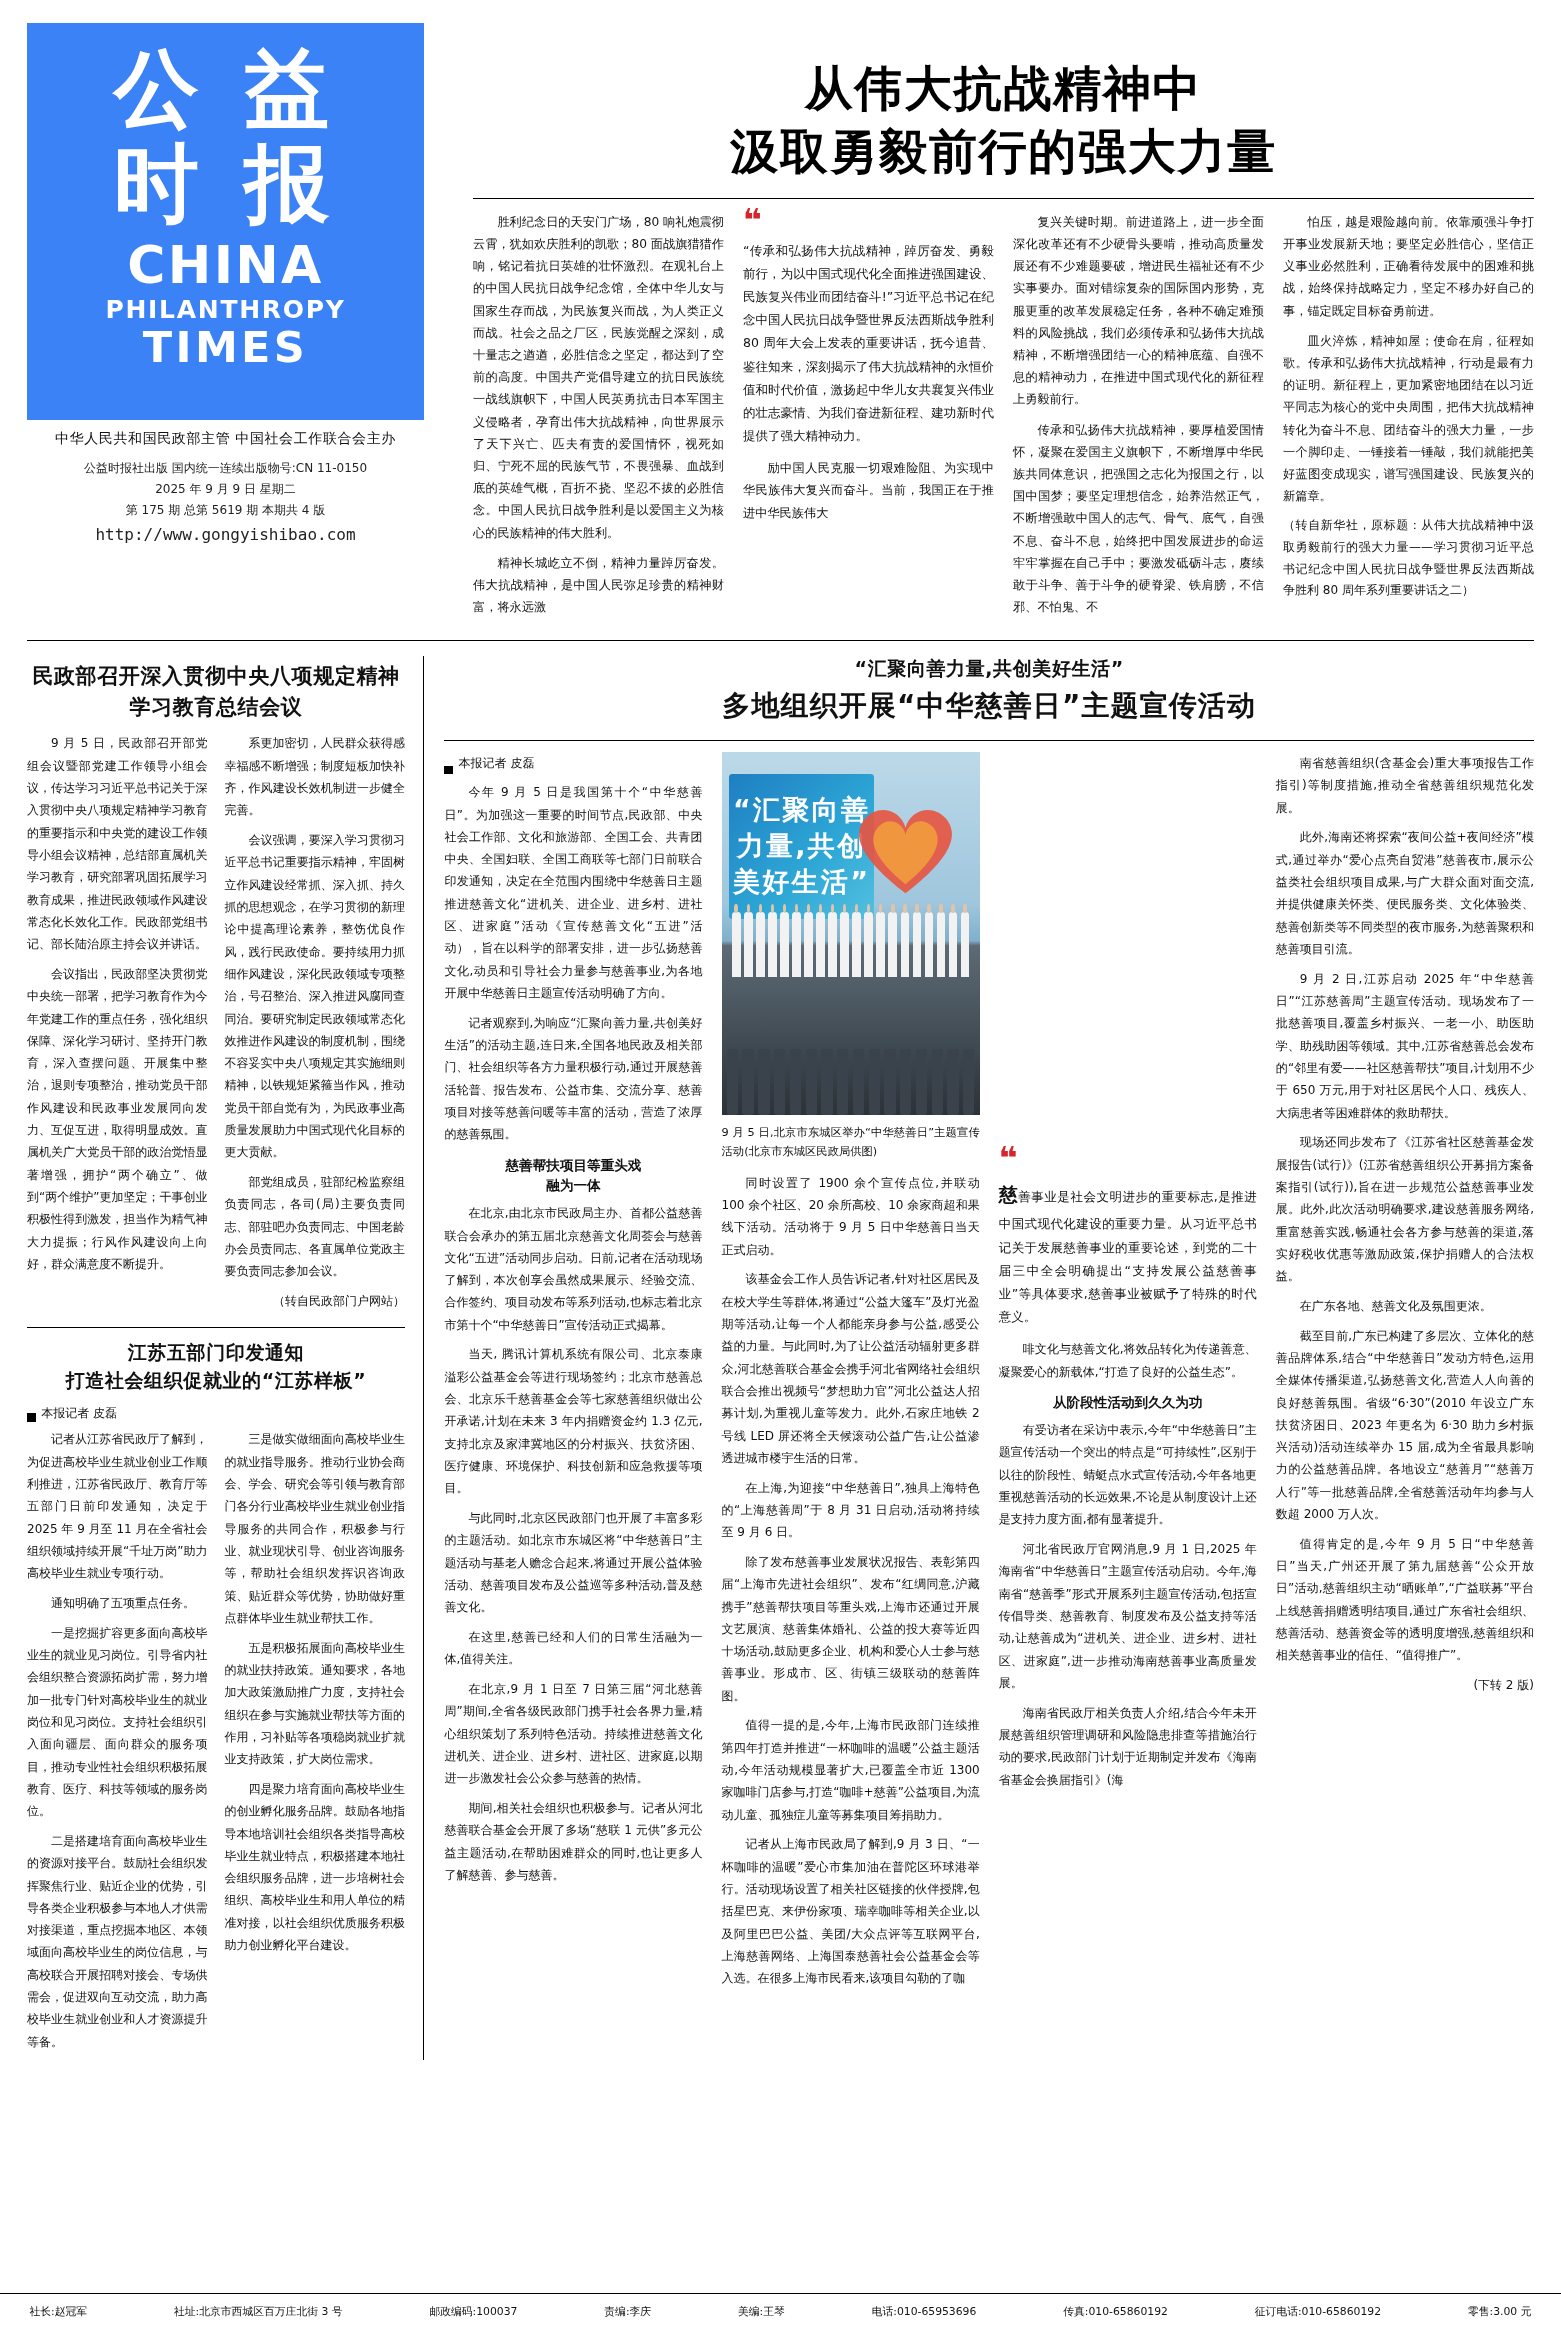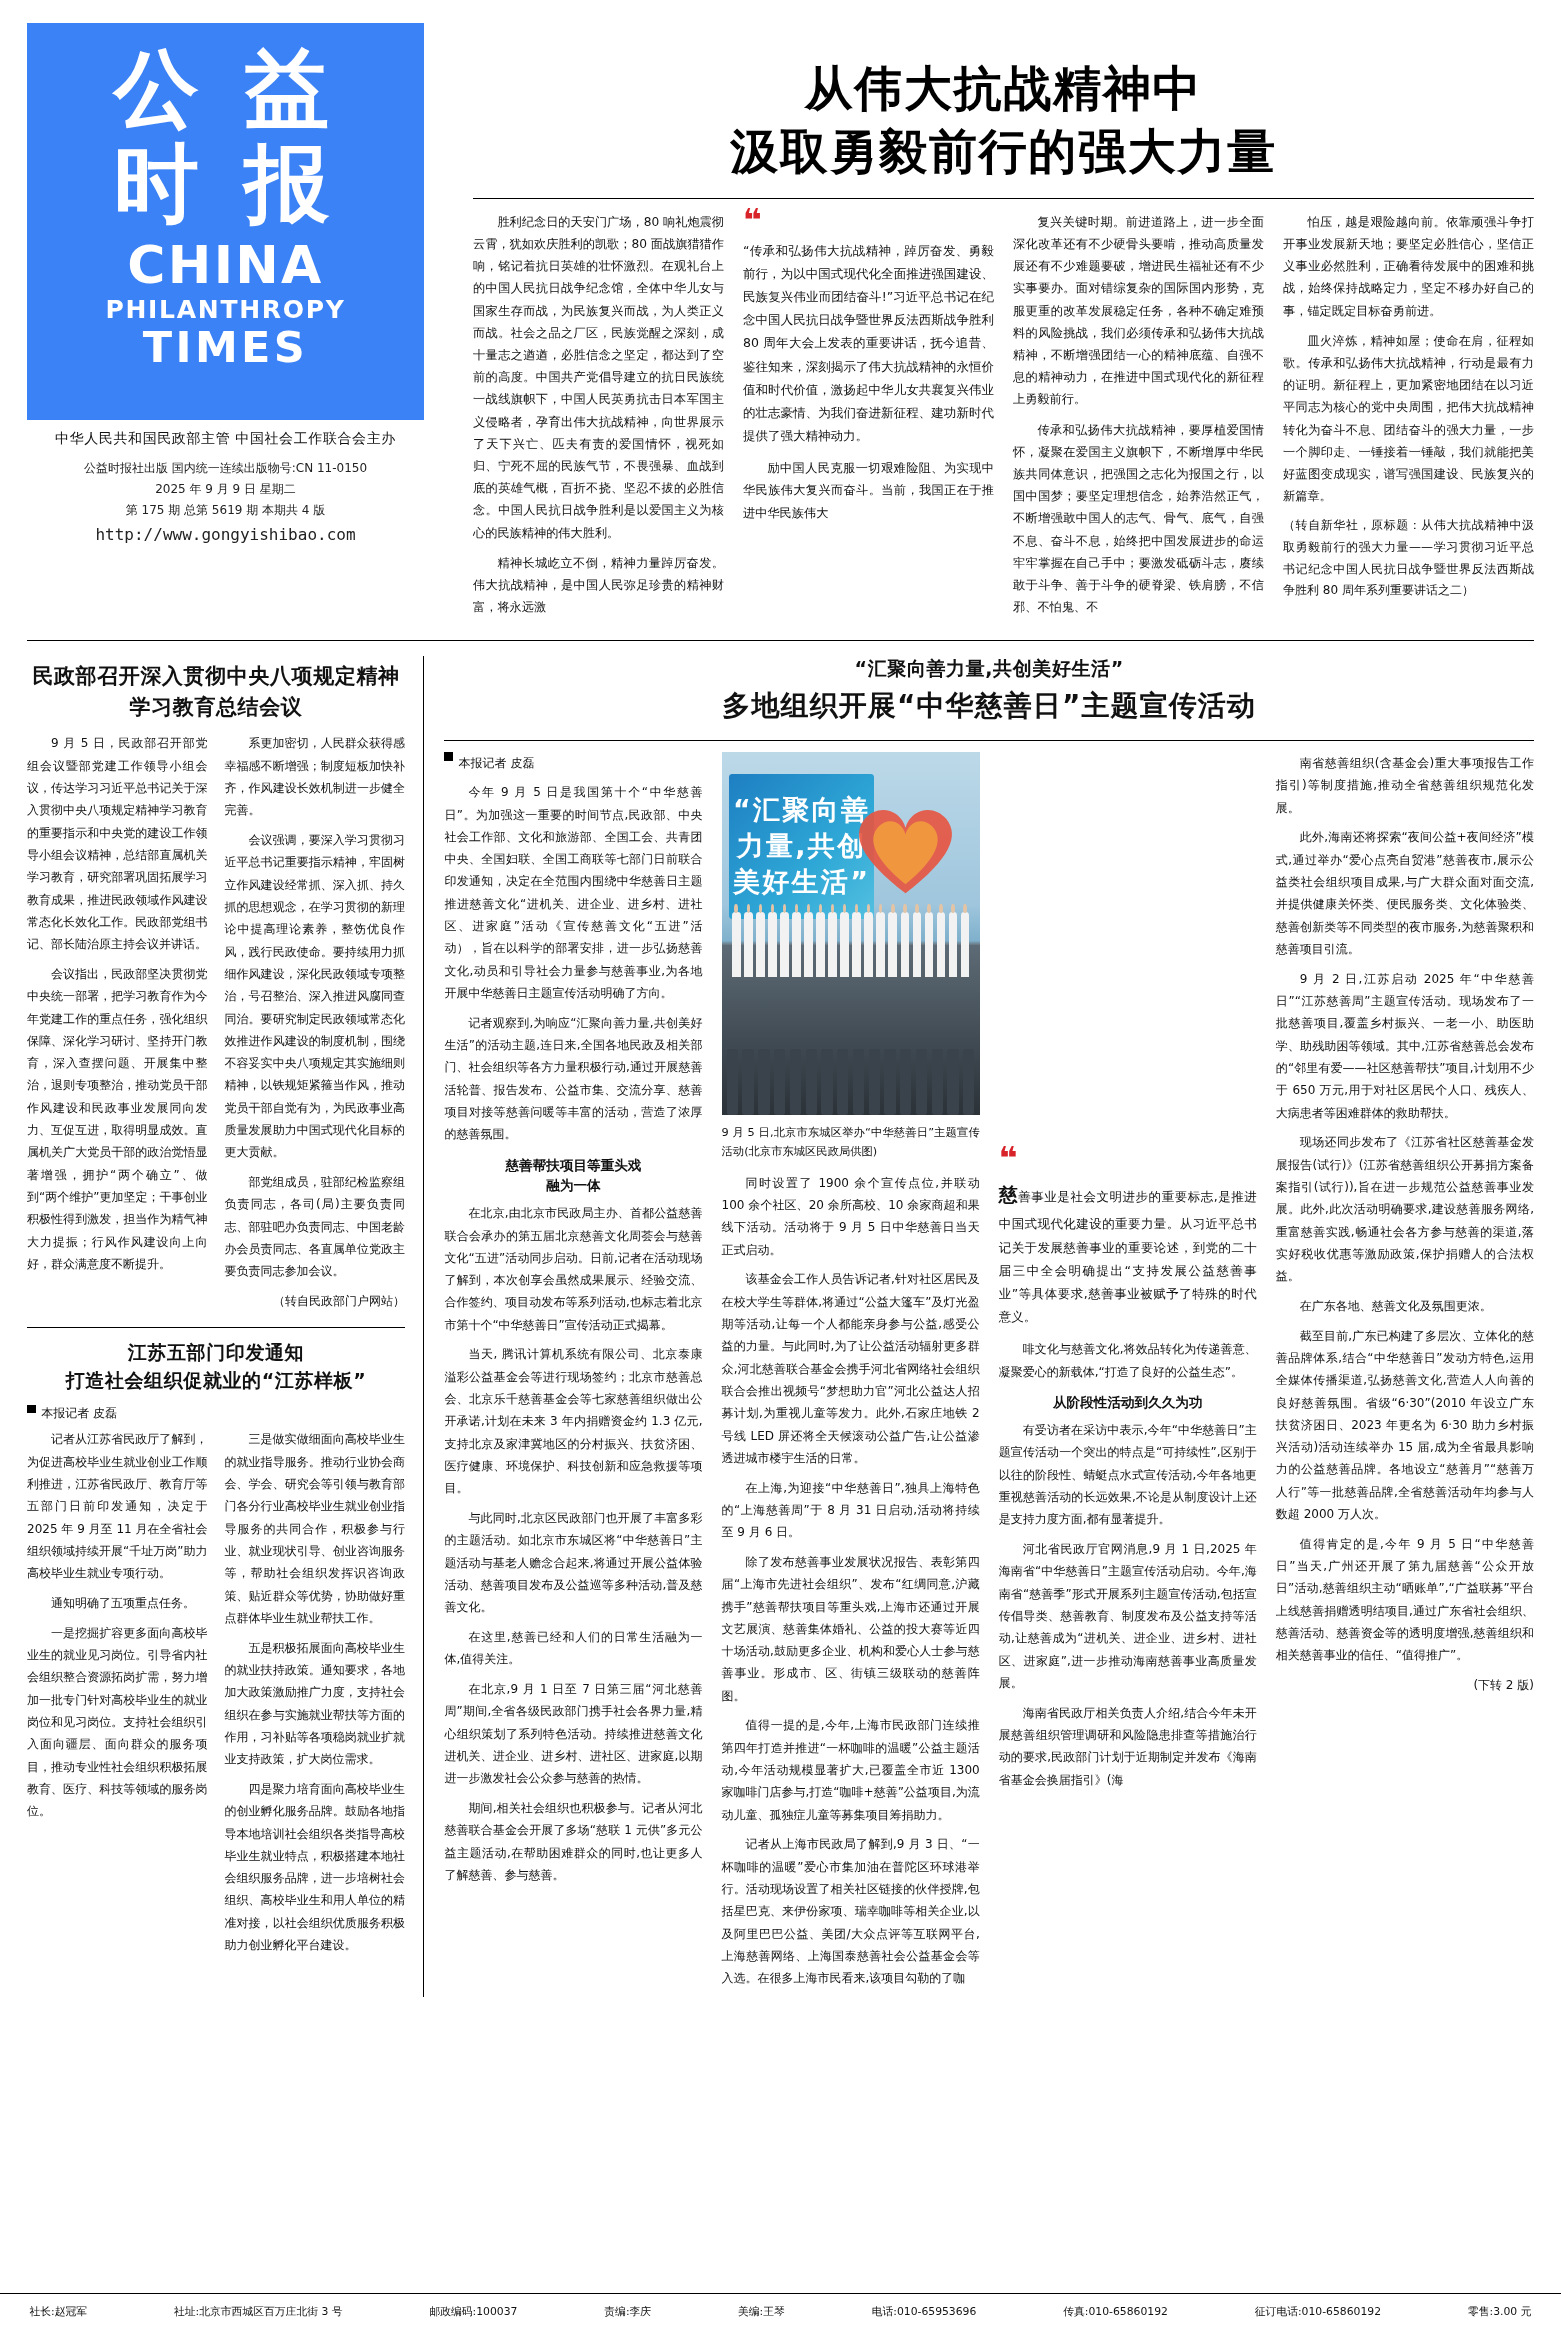--- a/index.html
+++ b/index.html
@@ -69,21 +69,21 @@
 
   .sec-title {
     text-align:center; font-weight:bold; font-size:21px; line-height:1.45; letter-spacing:0.6px;
     margin:5.7px 0 10.2px 0;
   }
   .sec-title.small { font-size:19px; }
   .body-2col { display:flex; gap:17px; }
   .body-2col .c { flex:1; }
   .txt { font-size:12px; line-height:1.86; text-align:justify; }
   .txt p { margin:0 0 7.4px 0; text-indent:2em; }
-  .byline { font-size:12px; margin:0 0 6.8px 0; display:flex; align-items:flex-start; gap:5.7px; }
+  .byline { font-size:12px; margin:0 0 6.8px 0; display:flex; align-items:flex-end; gap:5.7px; }
   .byline .sq { width:8.5px; height:8.5px; background:#000; display:inline-block; }
   .source { font-size:12px; text-align:right; margin-top:4.5px; }
 
   .kicker { text-align:center; font-size:19px; font-weight:bold; letter-spacing:0.6px; margin-bottom:5.7px; }
   .headline2 { text-align:center; font-size:28px; font-weight:bold; letter-spacing:1.1px; line-height:1.35; margin-bottom:14.7px; }
 
   .photo-wrap { width:100%; margin-bottom:8px; }
   .photo {
     width:100%; height:363px; position:relative; overflow:hidden;
     background:linear-gradient(#bcd9e8 0%, #9fc6dd 42%, #7fb0cc 52%, #6b7c88 53%, #3d4750 100%);
@@ -222,20 +222,21 @@
       <div class="byline">
         <span class="sq"></span>
         <span>本报记者  皮磊</span>
       </div>
 
       <div class="body-2col">
         <div class="c txt">
           <p>记者从江苏省民政厅了解到，为促进高校毕业生就业创业工作顺利推进，江苏省民政厅、教育厅等五部门日前印发通知，决定于 2025 年 9 月至 11 月在全省社会组织领域持续开展“千址万岗”助力高校毕业生就业专项行动。</p>
           <p>通知明确了五项重点任务。</p>
           <p>一是挖掘扩容更多面向高校毕业生的就业见习岗位。引导省内社会组织整合资源拓岗扩需，努力增加一批专门针对高校毕业生的就业岗位和见习岗位。支持社会组织引入面向疆层、面向群众的服务项目，推动专业性社会组织积极拓展教育、医疗、科技等领域的服务岗位。</p>
+          <p>二是搭建培育面向高校毕业生的资源对接平台。鼓励社会组织发挥聚焦行业、贴近企业的优势，引导各类企业积极参与本地人才供需对接渠道，重点挖掘本地区、本领域面向高校毕业生的岗位信息，与高校联合开展招聘对接会、专场供需会，促进双向互动交流，助力高校毕业生就业创业和人才资源提升等备。</p>
         </div>
         <div class="c txt">
           <p>三是做实做细面向高校毕业生的就业指导服务。推动行业协会商会、学会、研究会等引领与教育部门各分行业高校毕业生就业创业指导服务的共同合作，积极参与行业、就业现状引导、创业咨询服务等，帮助社会组织发挥识咨询政策、贴近群众等优势，协助做好重点群体毕业生就业帮扶工作。</p>
           <p>五是积极拓展面向高校毕业生的就业扶持政策。通知要求，各地加大政策激励推广力度，支持社会组织在参与实施就业帮扶等方面的作用，习补贴等各项稳岗就业扩就业支持政策，扩大岗位需求。</p>
           <p>四是聚力培育面向高校毕业生的创业孵化服务品牌。鼓励各地指导本地培训社会组织各类指导高校毕业生就业特点，积极搭建本地社会组织服务品牌，进一步培树社会组织、高校毕业生和用人单位的精准对接，以社会组织优质服务积极助力创业孵化平台建设。</p>
         </div>
       </div>
     </div>
 
     <div class="right-col">

